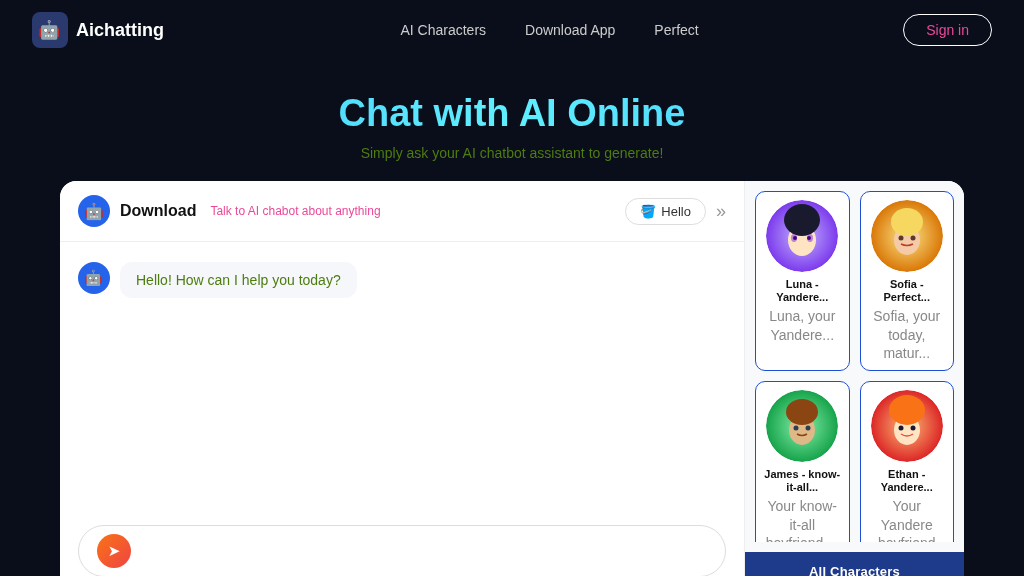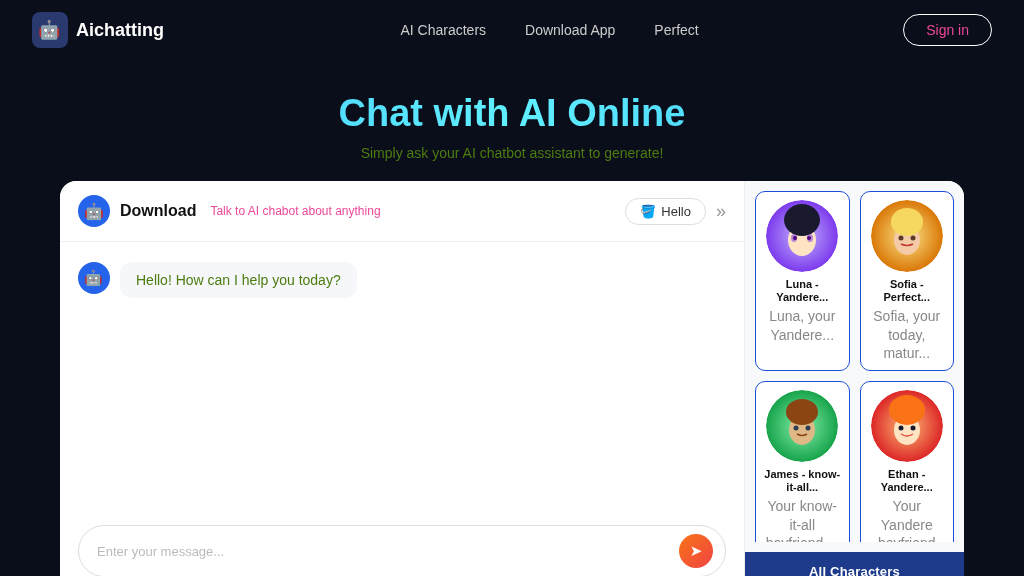--- a/index.html
+++ b/index.html
@@ -336,21 +336,20 @@
 
     <div class="chat-body">
       <div class="chat-message">
         <div class="msg-icon">🤖</div>
         <div class="msg-bubble">Hello! How can I help you today?</div>
       </div>
     </div>
 
     <div class="chat-input-area">
       <div class="chat-input-wrapper">
-        <input class="chat-input" type="text" placeholder="Enter your message..." style="">
         <button class="send-btn">
           <span>➤</span>
         </button>
       </div>
     </div>
   </div>
 
   <div class="characters-panel">
     <div class="chars-scroll">
       <div class="chars-grid" id="chars-grid">

